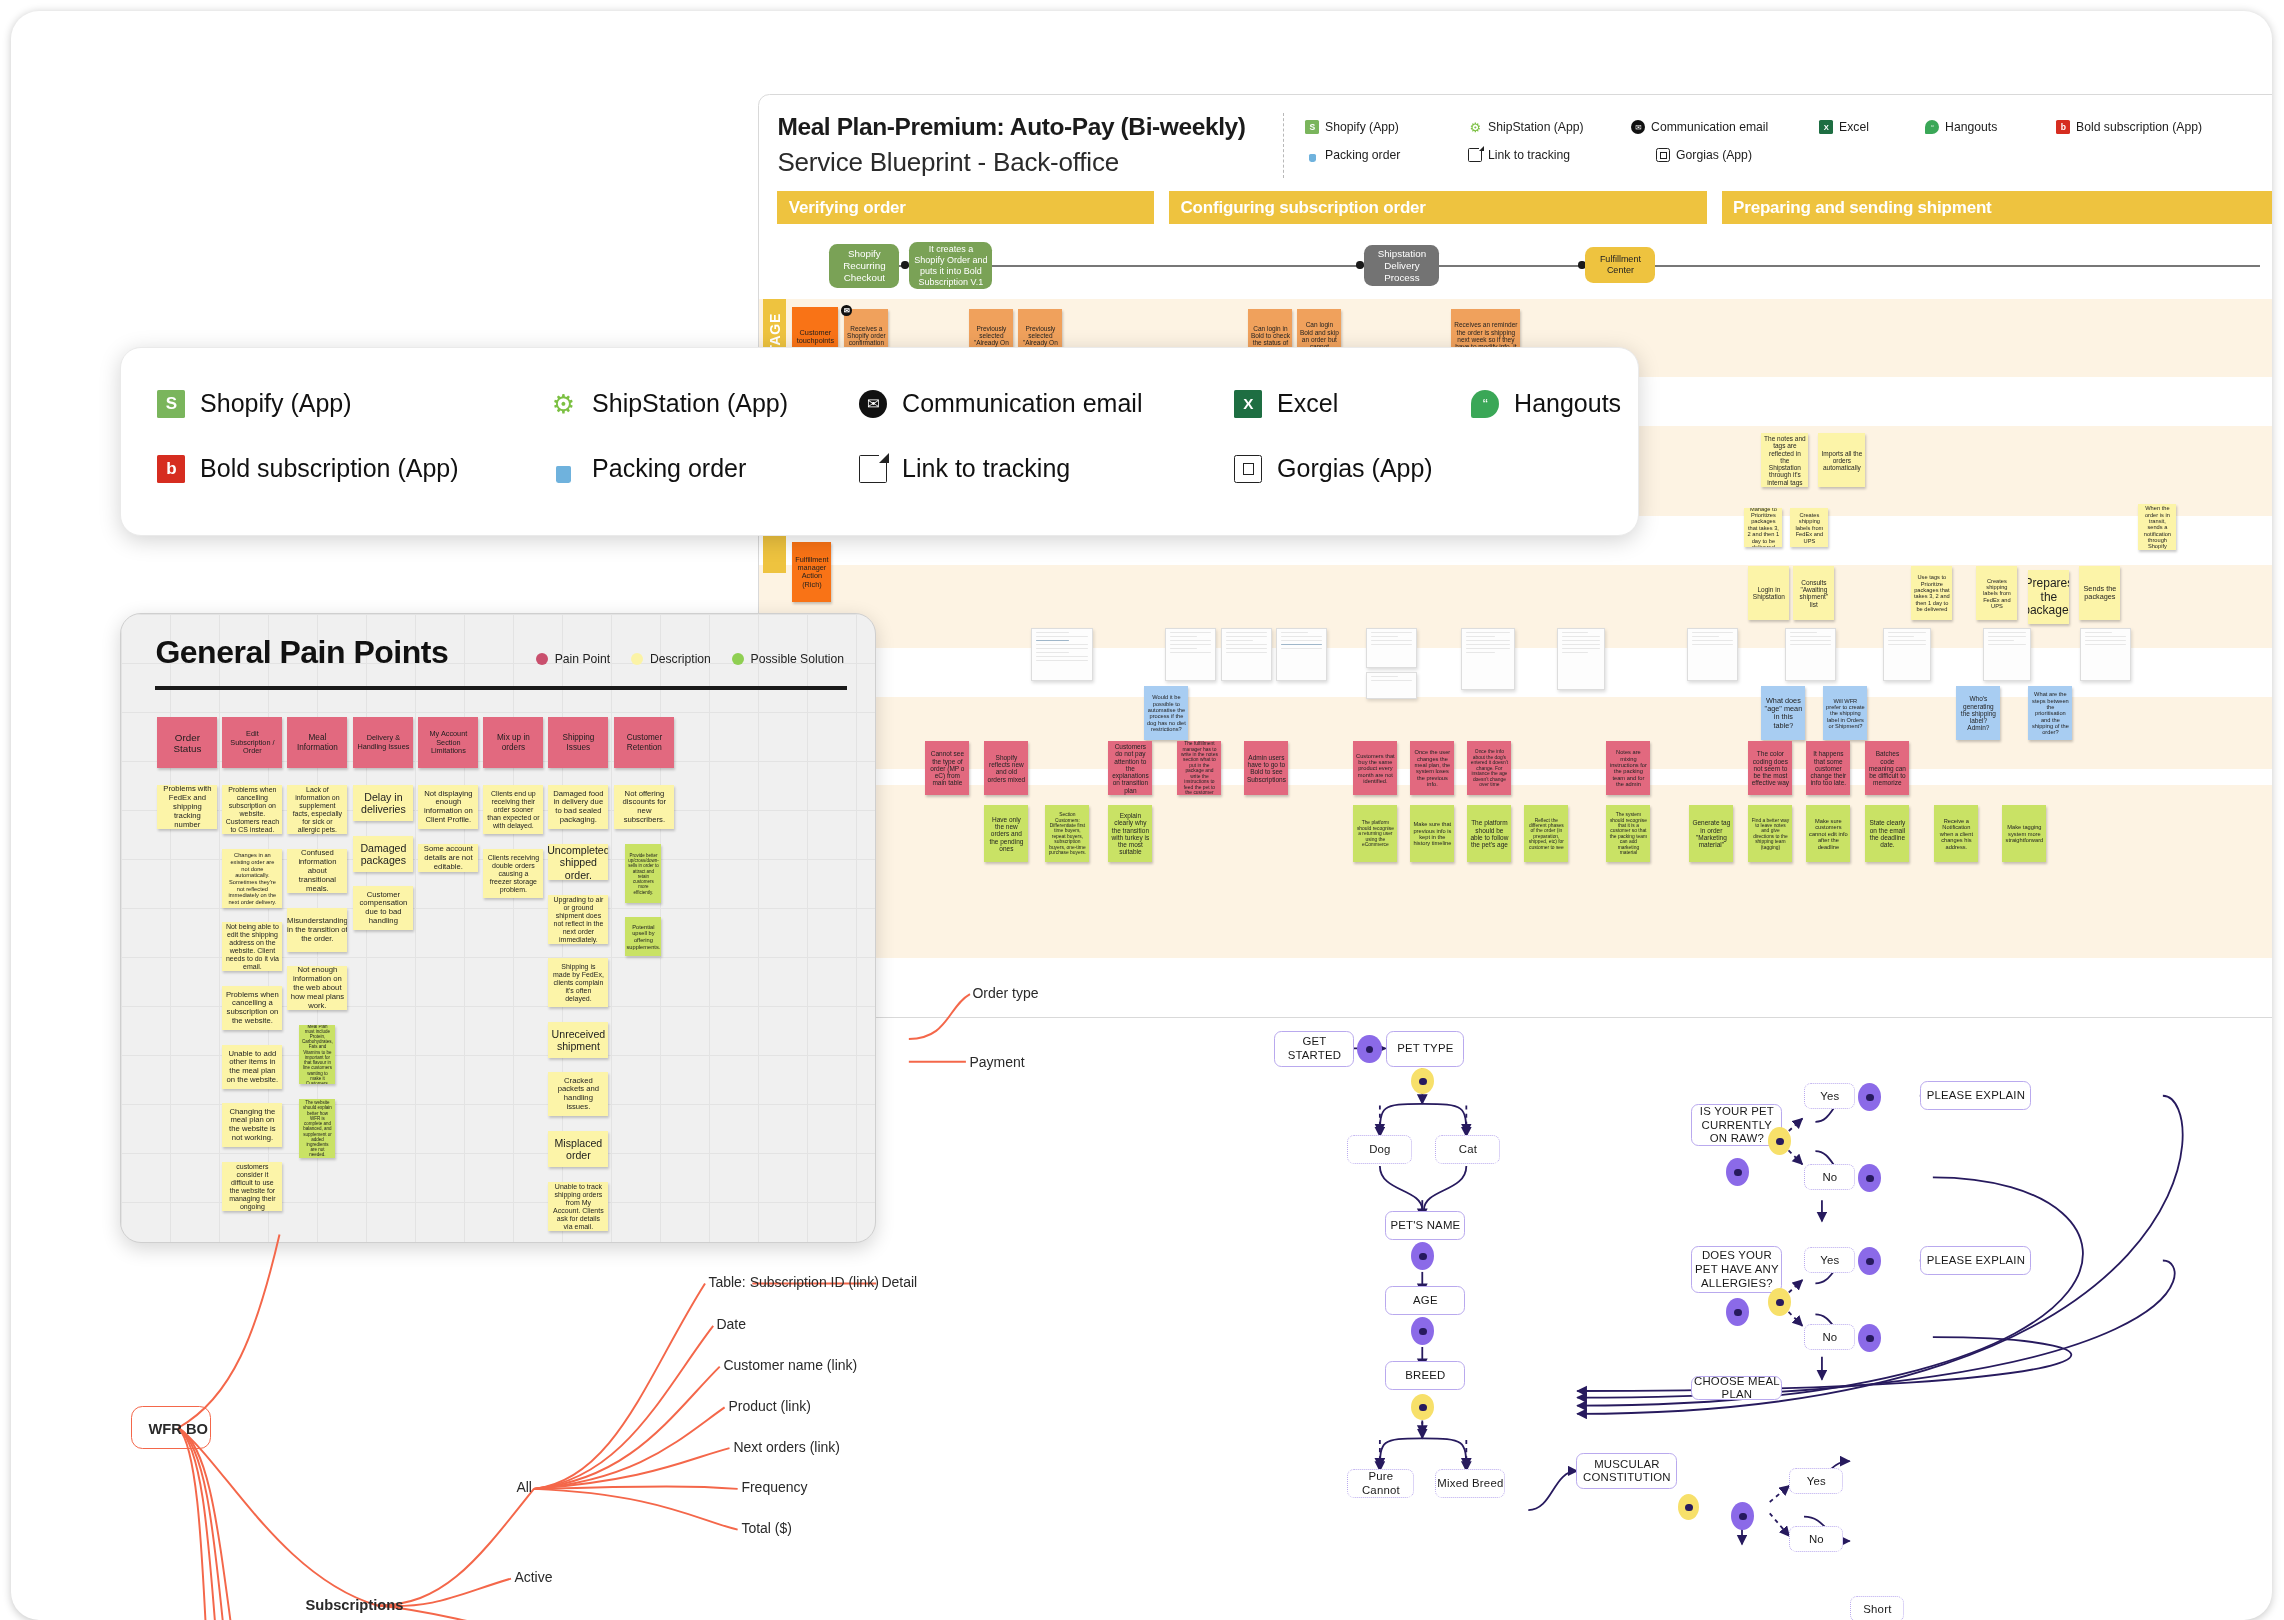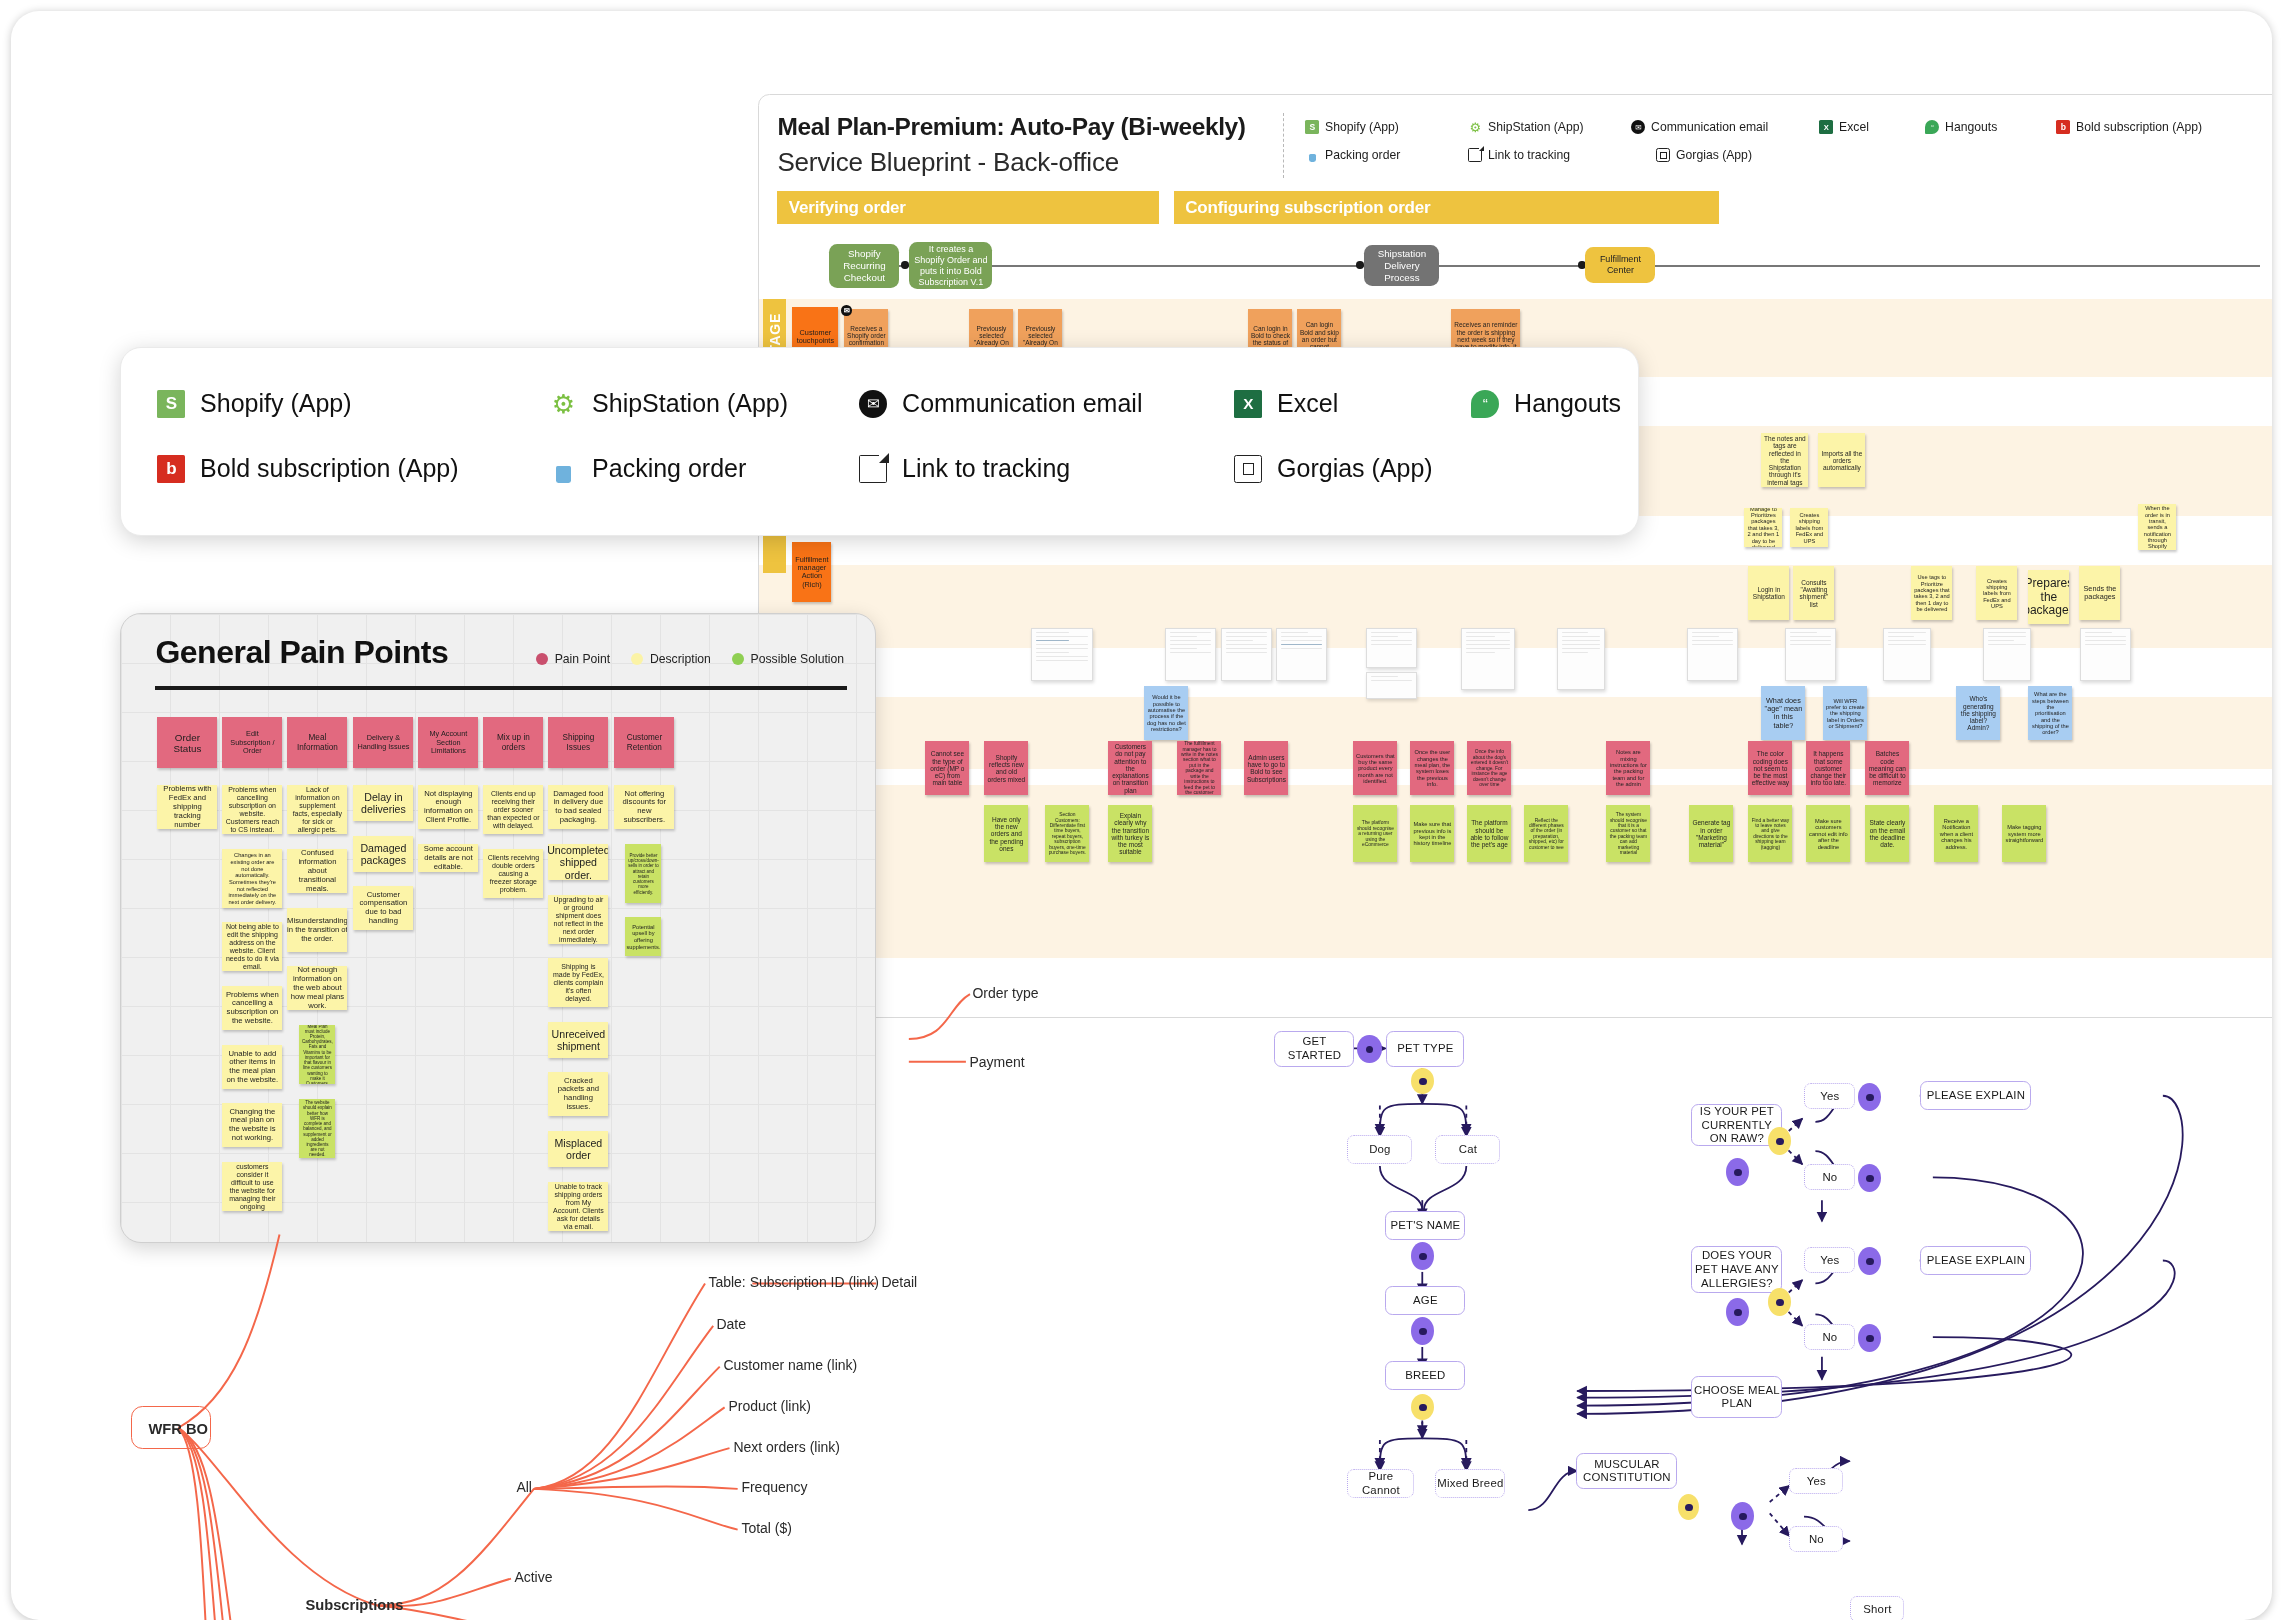--- a/index.html
+++ b/index.html
@@ -160,20 +160,21 @@
               <span style="width:4.7px;height:4.7px;border:1.6px solid #222;"></span>
             </span>
             <span>Gorgias (App)</span>
           </div>
         </div>
     </div>
 
     <div class="stagebar-row">
       <div class="stagebar sb1">Verifying order</div>
       <div class="stagebar sb2">Configuring subscription order</div>
+      <div class="stagebar sb3">Preparing and sending shipment</div>
     </div>
 
     <div class="bp-body">
 
       <div class="lane white" style="top:0;height:67px;"></div>
       <div class="lane cream" style="top:67px;height:78px;"></div>
       <div class="lane white" style="top:145px;height:49px;"></div>
       <div class="lane cream" style="top:194px;height:90px;"></div>
       <div class="lane white" style="top:284px;height:49px;"></div>
       <div class="lane cream" style="top:333px;height:83px;"></div>
@@ -635,17 +636,17 @@
     <div class="fdot pur" style="left:607px;top:233px;width:23px;height:28px;">
         <span class="core"></span>
       </div>
     <div class="fdot pur" style="left:607px;top:310px;width:23px;height:28px;">
         <span class="core"></span>
       </div>
     <div class="fbox" style="left:669px;top:232px;width:111px;height:29px;">PLEASE EXPLAIN</div>
     <div class="fdot pur" style="left:475px;top:284px;width:23px;height:28px;">
         <span class="core"></span>
       </div>
-    <div class="fbox" style="left:440px;top:362px;width:91px;height:42px;">CHOOSE MEAL PLAN</div>
+    <div class="fbox" style="left:440px;top:362px;width:91px;height:24px;">CHOOSE MEAL PLAN</div>
   </div>
 
 </div>
 
 
 </body></html>

